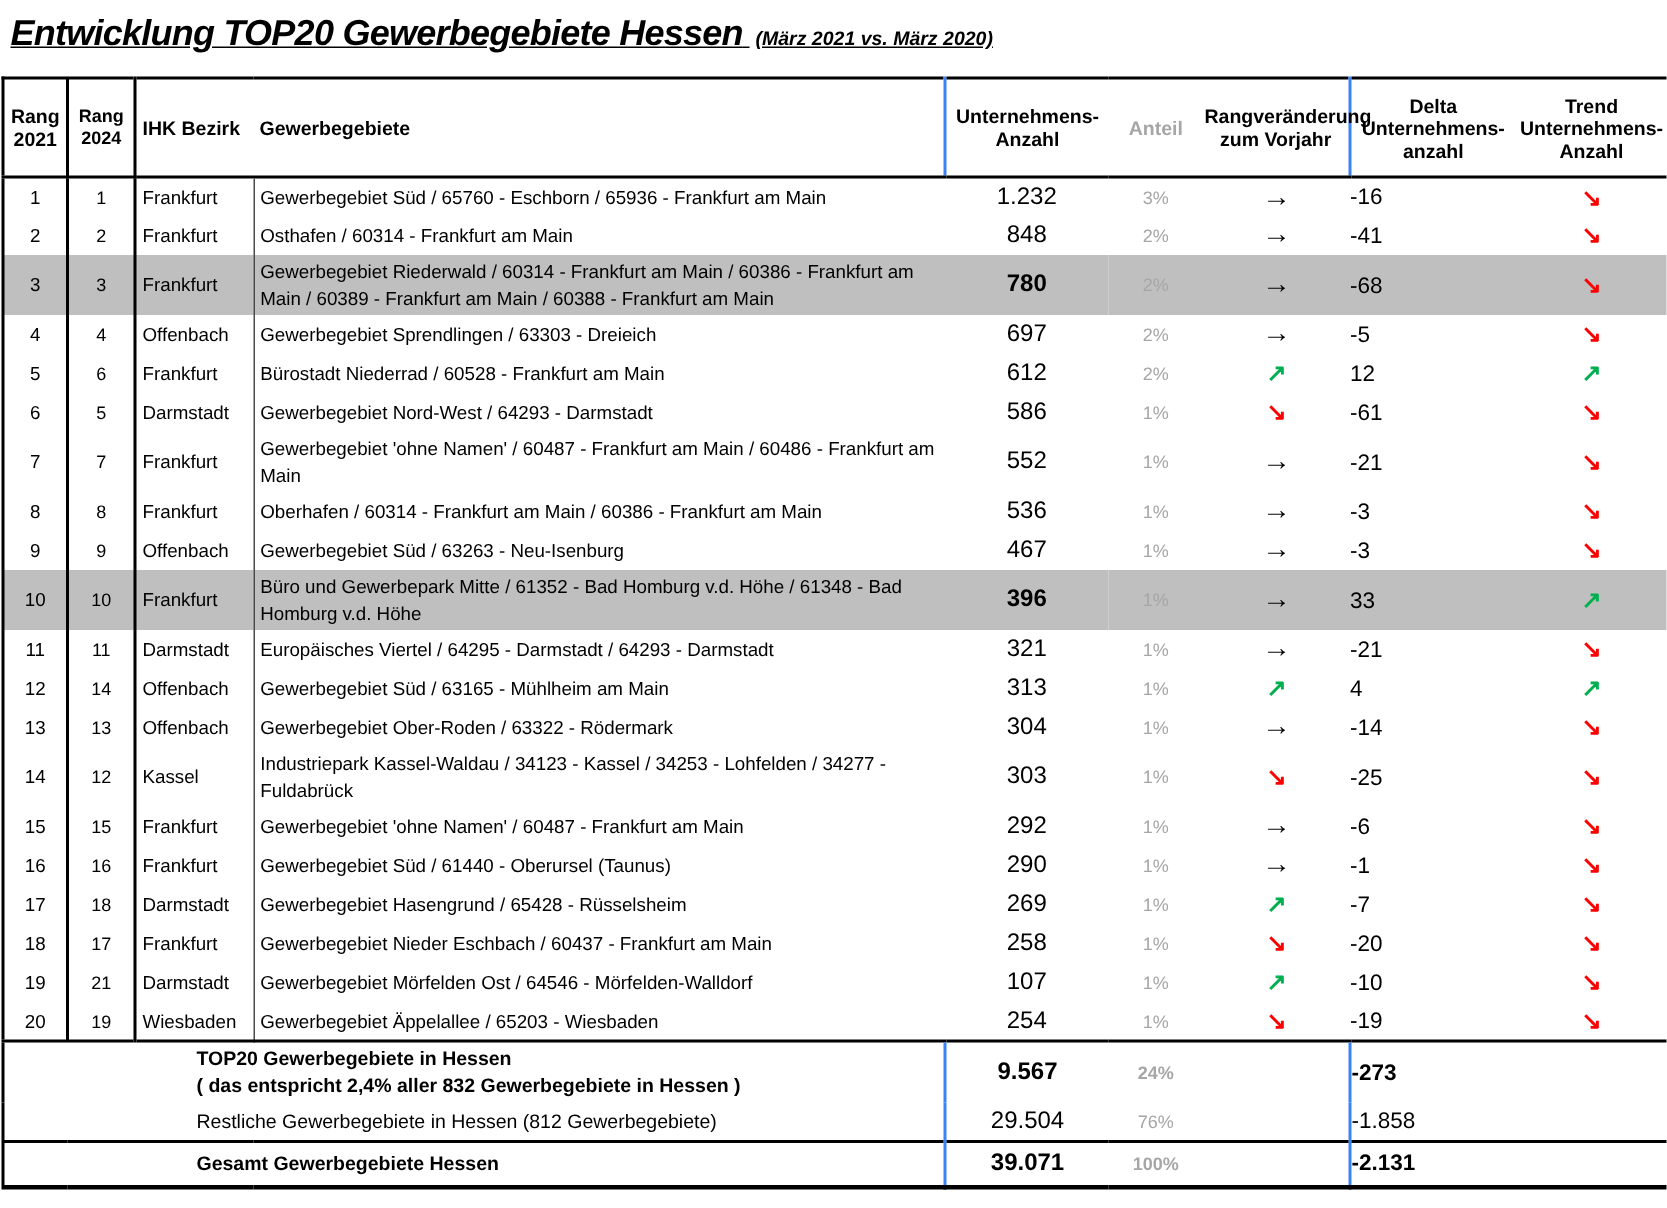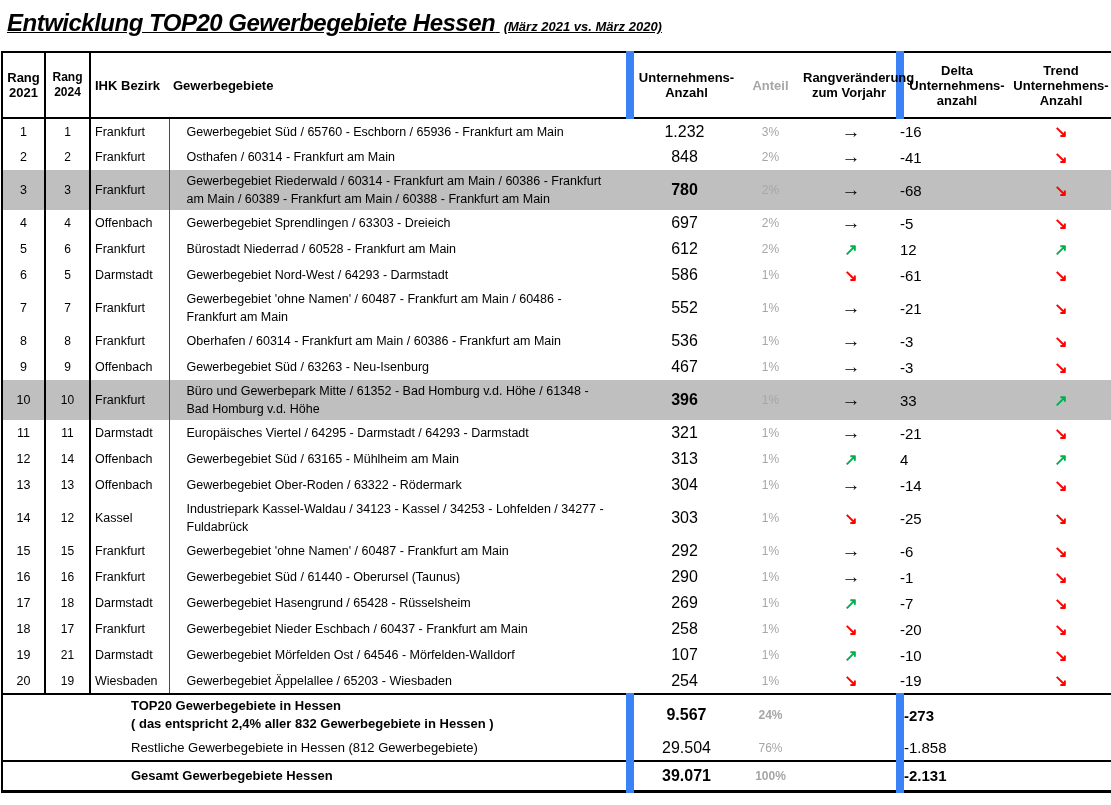--- a/index.html
+++ b/index.html
@@ -28,28 +28,28 @@
   thead th {
     border-bottom:2px solid #000;
     font-size:13px; font-weight:bold; text-align:center;
     height:60px; line-height:15px; padding:2px 1px;
   }
   thead th.h-r21 { border-right:2px solid #000; }
   thead th.h-r20 { border-right:2px solid #000; font-size:12px; }
   thead th.h-ihk { text-align:left; padding-left:4px; }
   thead th.h-gew { text-align:left; padding-left:4px; }
   thead th.h-ant { color:#a6a6a6; }
-  .bl2 { border-left:8px solid #3b82f6; }
+  .bl2 { border-left:2px solid #3b82f6; }
 
   
   #rows-body tr { height:26px; }
   #rows-body td.c-r21 { border-right:2px solid #000; text-align:center; font-size:12.5px; }
   #rows-body td.c-r20 { border-right:2px solid #000; text-align:center; font-size:12px; }
   #rows-body td.c-ihk { font-size:12.5px; padding-left:4px;margin-top:28px; }
-  #rows-body td.c-gew { border-left:1px solid #4a4a4a; font-size:12.5px; line-height:18px; padding:2px 17px; }
+  #rows-body td.c-gew { border-left:1px solid #4a4a4a; font-size:12.5px; line-height:18px; padding:2px 4px; }
   td.c-anz { text-align:center; font-size:16px; }
   td.c-ant { text-align:center; font-size:12px; color:#a6a6a6; }
   td.c-rv  { text-align:center; }
   td.c-delta { text-align:left; font-size:15px; }
   td.c-trend { text-align:center; }
 
   tr.hl td { background:#bfbfbf; }
   tr.hl td.c-anz { font-weight:bold; }
 
   .ar-right { font-size:19px; font-weight:600; }

